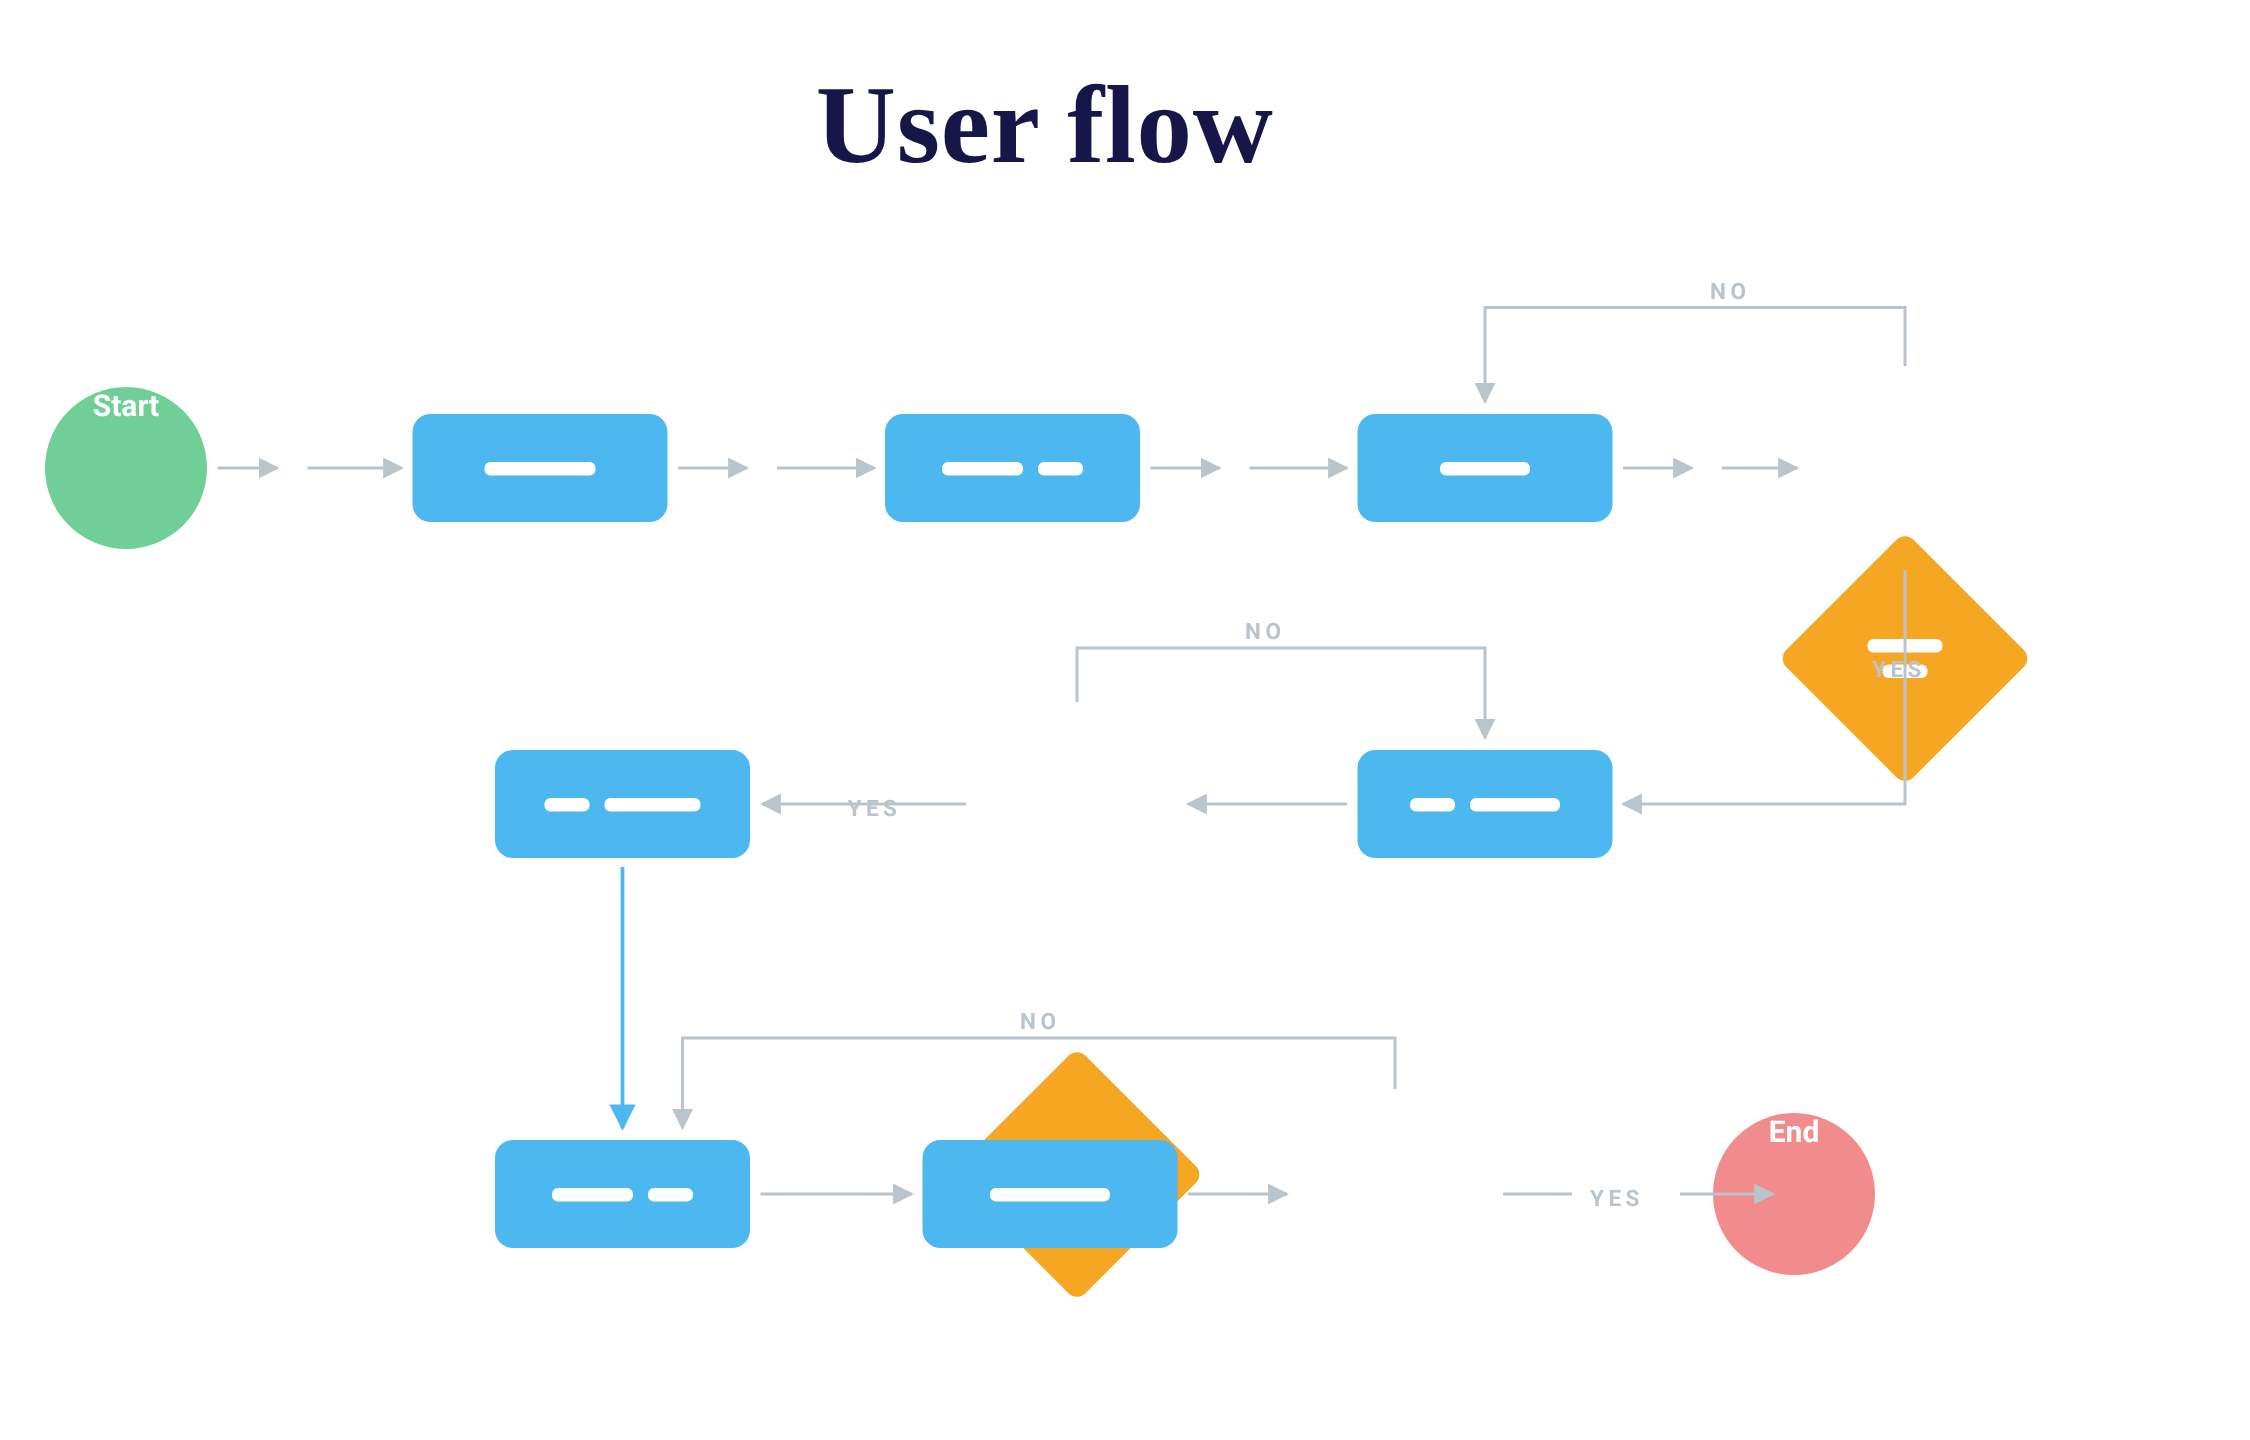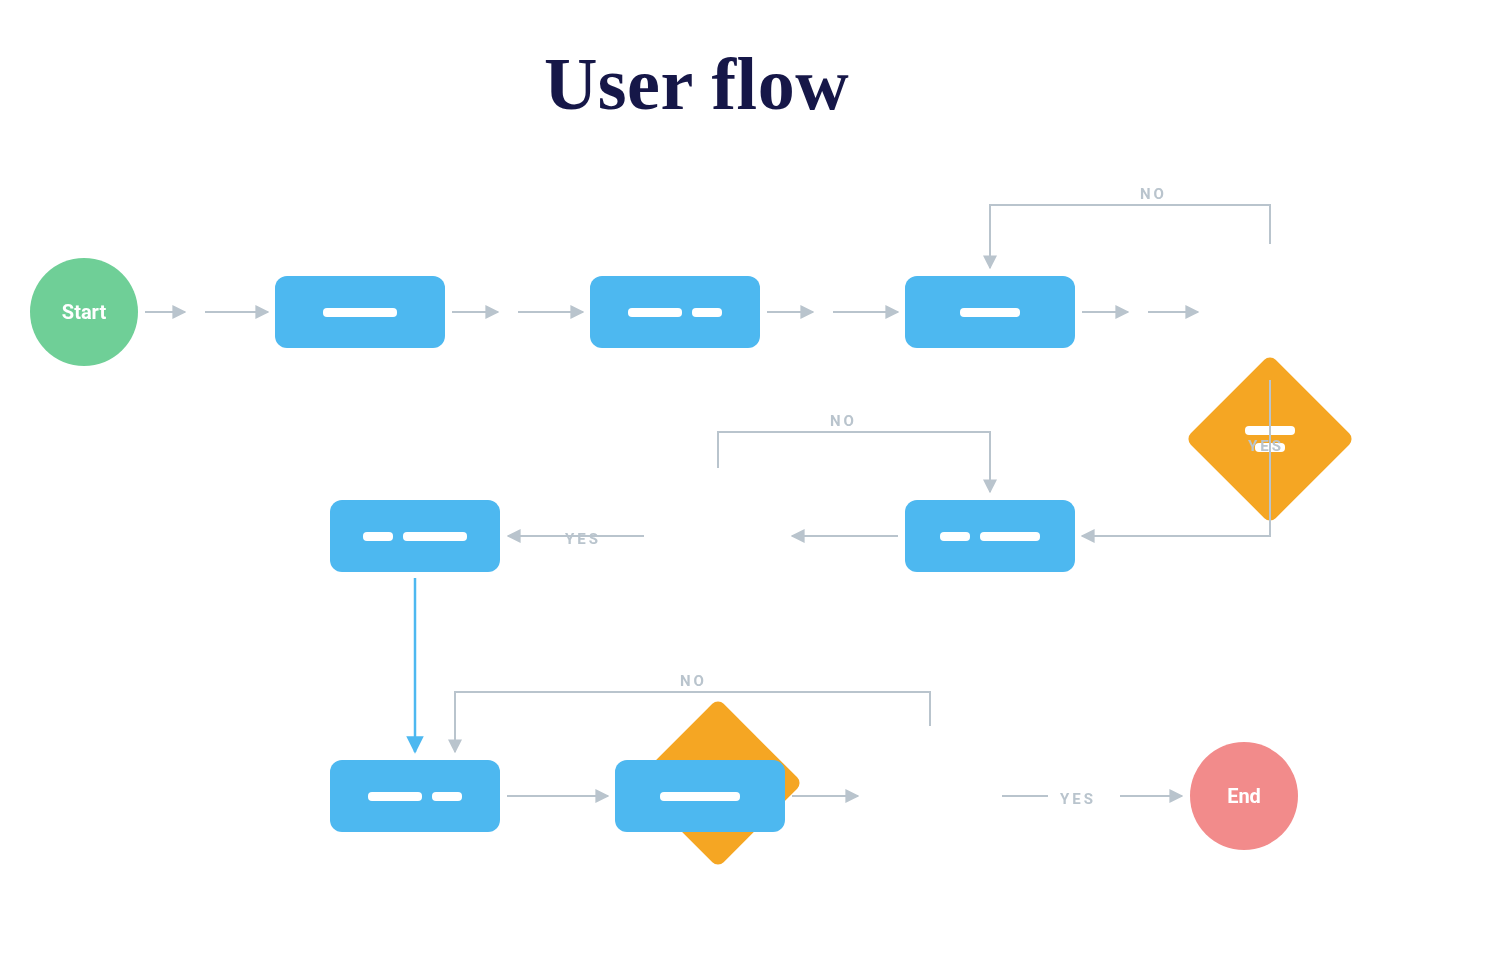--- a/index.html
+++ b/index.html
@@ -1,19 +1,19 @@
 <!DOCTYPE html>
 <html><head>
 <meta charset="utf-8">
 <style>
 html,body{margin:0;padding:0;width:1500px;height:960px;background:#fff;font-family:-apple-system,BlinkMacSystemFont,"Segoe UI",Roboto,Helvetica,Arial,sans-serif;}
 .stage{position:relative;width:1393px;height:960px;}
 .title{font-family:"Times New Roman",Times,Georgia,serif;font-weight:700;color:#161748;font-size:74px;text-align:center;padding-top:42px;letter-spacing:.5px;}
 .node{position:absolute;}
-.circle{width:108px;height:108px;border-radius:50%;display:flex;align-items:center;justify-content:center;color:#fff;font-weight:700;font-size:20px;}
+.circle{width:108px;height:108px;border-radius:50%;display:flex;align-items:flex-start;justify-content:center;color:#fff;font-weight:700;font-size:20px;}
 .start{background:#6fcf97;}
 .end{background:#f28b8b;}
 .rect{width:170px;height:72px;border-radius:12px;background:#4db8f0;display:flex;align-items:center;justify-content:center;gap:10px;}
 .bar{height:9px;background:#fff;border-radius:4px;}
 .diamond{width:120px;height:120px;position:relative;}
 .diamond .rot{width:100%;height:100%;background:#f5a623;transform:rotate(45deg);border-radius:8px;}
 .diamond .content{position:absolute;inset:0;display:flex;flex-direction:column;align-items:center;justify-content:center;gap:8px;}
 
 .clabel{position:absolute;font-size:15px;font-weight:700;letter-spacing:3px;color:#b9c4cd;}
 
@@ -64,21 +64,21 @@
   </div>
 
   <div class="node rect" style="left:330px;top:760px;">
     <span class="bar" style="width:54px;"></span>
     <span class="bar" style="width:30px;"></span>
   </div>
   <div class="node rect" style="left:615px;top:760px;">
     <span class="bar" style="width:80px;"></span>
   </div>
 
-  <div class="node circle end" style="left:1190px;top:742px;">
+  <div class="node circle end" style="left:1142px;top:742px;">
     <span>End</span>
   </div>
 
   <div class="clabel" style="left:1140px;top:185px;">NO</div>
   <div class="clabel" style="left:1248px;top:437px;">YES</div>
   <div class="clabel" style="left:830px; top:412px;">NO</div>
   <div class="clabel" style="left:565px; top:530px;">YES</div>
   <div class="clabel" style="left:680px; top:672px;">NO</div>
   <div class="clabel" style="left:1060px;top:790px;">YES</div>
 

